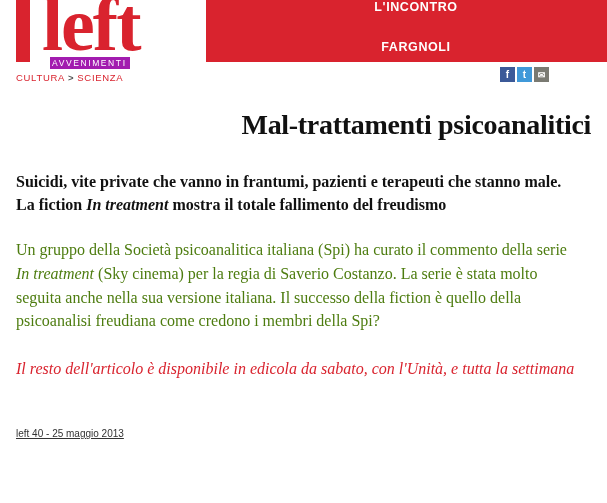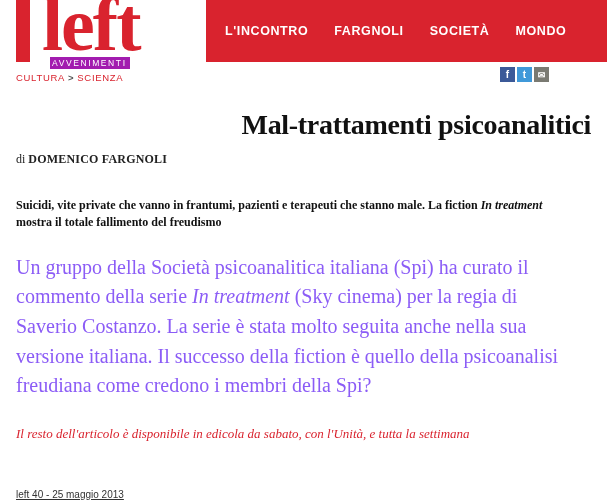--- a/index.html
+++ b/index.html
@@ -79,20 +79,21 @@
   .main-nav {
     position: absolute;
     left: 225px;
     top: 0;
     right: 0;
     height: 62px;
     display: flex;
     align-items: center;
     gap: 26px;
     z-index: 2;
+    flex-direction: column;
   }
   .main-nav a {
     font-family: "Liberation Sans", sans-serif;
     font-size: 12.5px;
     font-weight: bold;
     letter-spacing: 0.6px;
     color: #ffffff;
     text-decoration: none;
     white-space: nowrap;
   }
@@ -161,44 +162,44 @@
     margin-top: 11px;
   }
   .byline .author {
     font-weight: bold;
     font-variant: small-caps;
     letter-spacing: 0.2px;
   }
 
   .standfirst {
     font-family: "Liberation Serif", serif;
-    font-size: 12px;
+    font-size: 16px;
     font-weight: bold;
     line-height: 1.42;
     color: #111111;
     margin-top: 30px;
     max-width: 560px;
   }
   .standfirst em {
     font-style: italic;
   }
 
   .body-text {
     font-family: "Liberation Serif", serif;
-    font-size: 20px;
+    font-size: 16px;
     line-height: 1.48;
-    color: #8b5cf6;
+    color: #4d7c0f;
     margin-top: 22px;
     max-width: 560px;
   }
   .body-text em { font-style: italic; }
 
   .note {
     font-family: "Liberation Serif", serif;
-    font-size: 13px;
+    font-size: 16px;
     font-style: italic;
     line-height: 1.45;
     color: #d9232e;
     margin-top: 24px;
     max-width: 560px;
   }
 
   .issue {
     font-family: "Liberation Sans", sans-serif;
     font-size: 10px;
@@ -237,24 +238,20 @@
     </div>
     <div class="share-icons">
       <span class="sico fb">f</span>
       <span class="sico tw">t</span>
       <span class="sico mail">✉</span>
     </div>
   </div>
 
   <h1 class="headline">Mal-trattamenti psicoanalitici</h1>
 
-  <div class="byline">
-    <span>di</span>
-    <span class="author">DOMENICO FARGNOLI</span>
-  </div>
 
   <p class="standfirst"><span>Suicidi, vite private che vanno in frantumi, pazienti e terapeuti che stanno male. La fiction </span><em>In treatment</em><span> mostra il totale fallimento del freudismo</span></p>
 
   <p class="body-text"><span>Un gruppo della Società psicoanalitica italiana (Spi) ha curato il commento della serie </span><em>In treatment</em><span> (Sky cinema) per la regia di Saverio Costanzo. La serie è stata molto seguita anche nella sua versione italiana. Il successo della fiction è quello della psicoanalisi freudiana come credono i membri della Spi?</span></p>
 
   <p class="note">Il resto dell'articolo è disponibile in edicola da sabato, con l'Unità, e tutta la settimana</p>
 
   <a class="issue" href="#">left 40 - 25 maggio 2013</a>
 
 </div>

